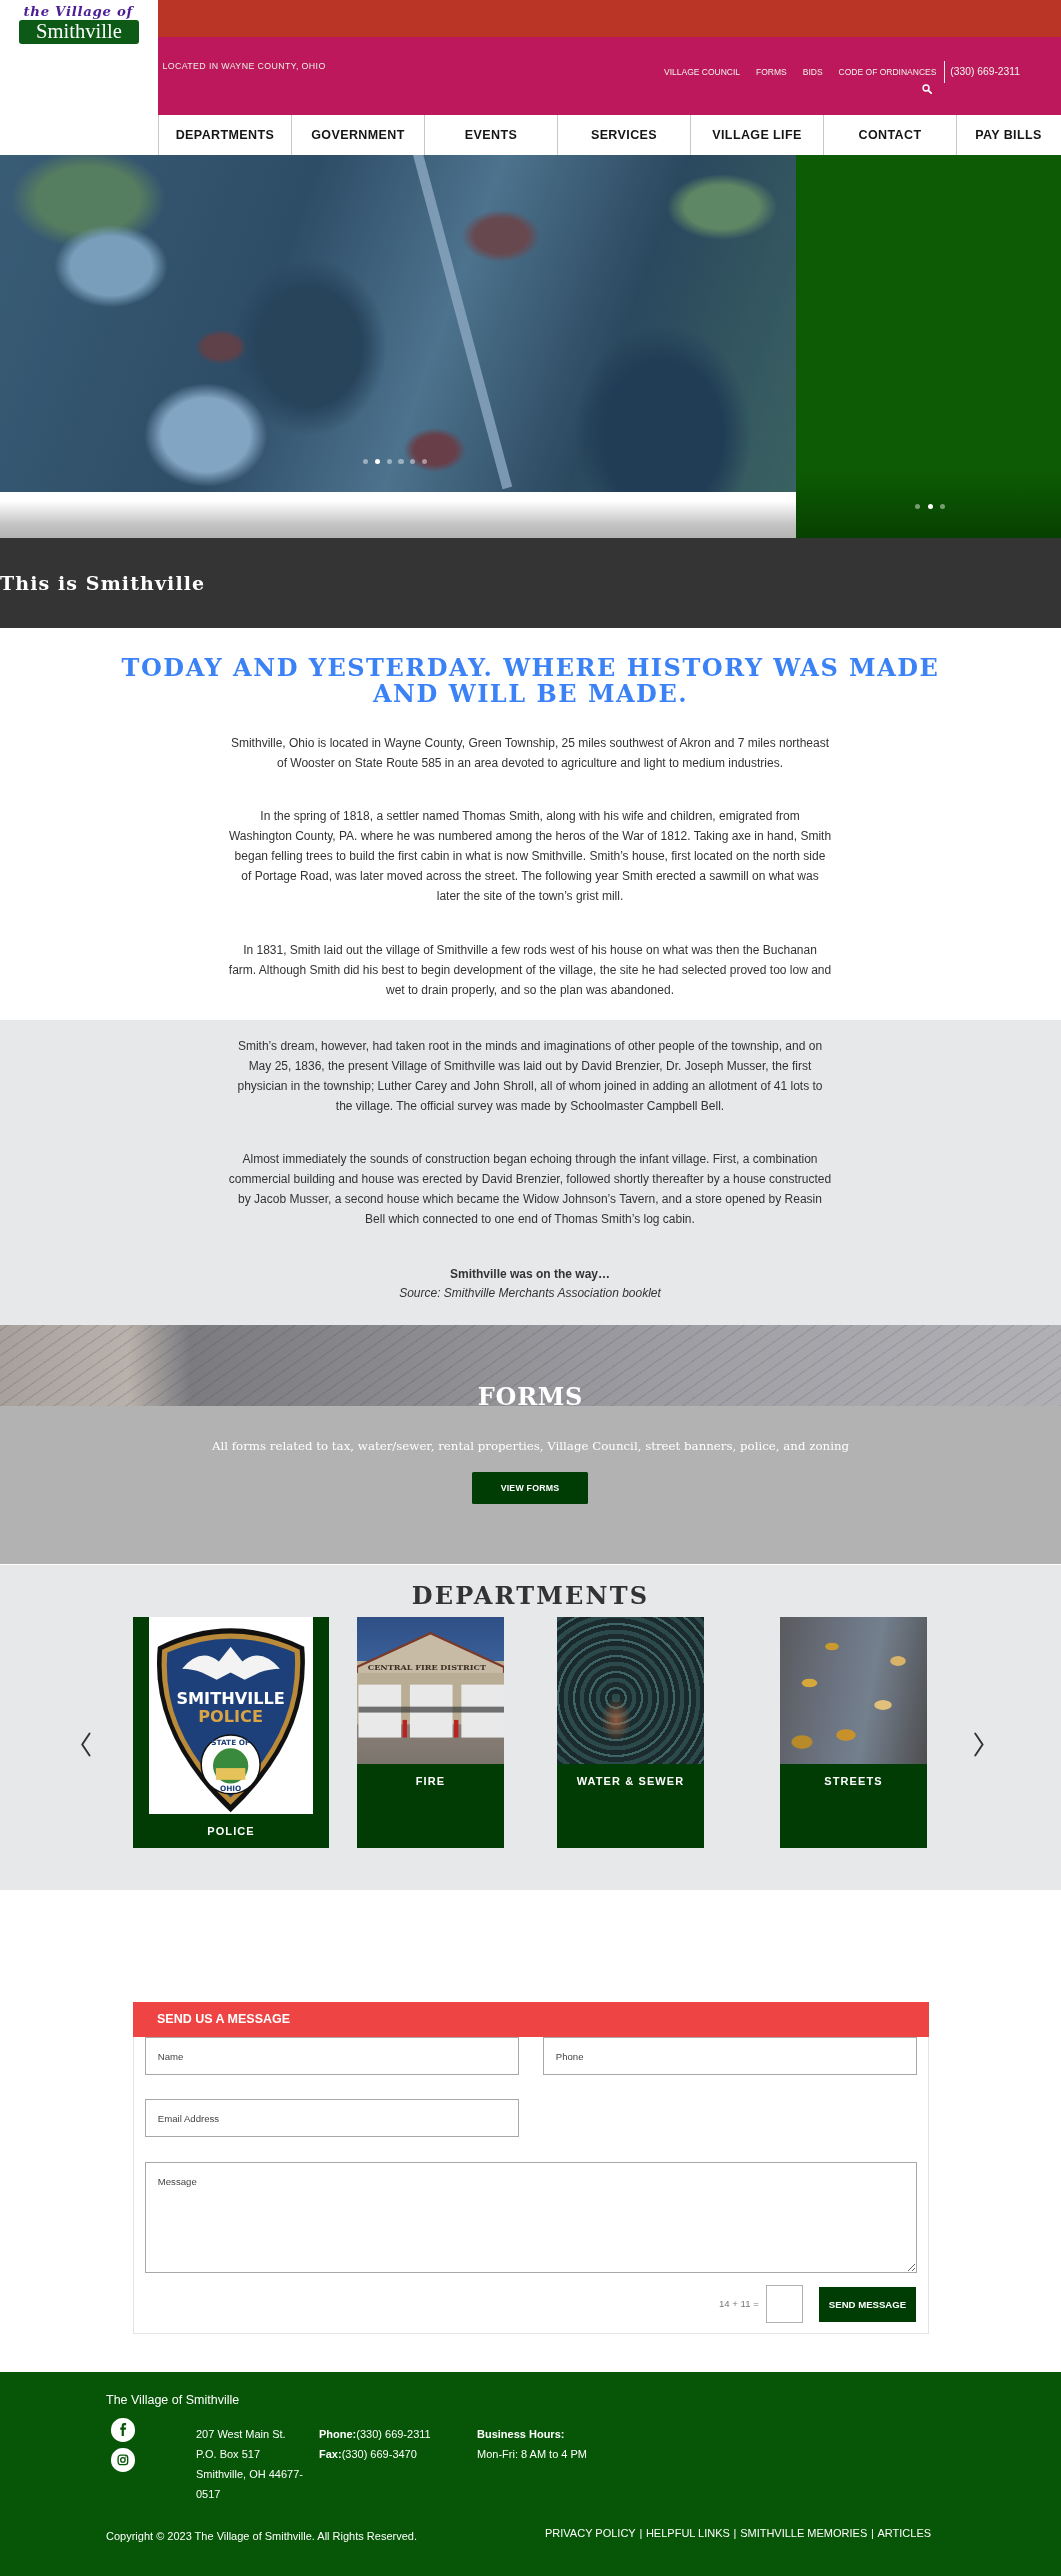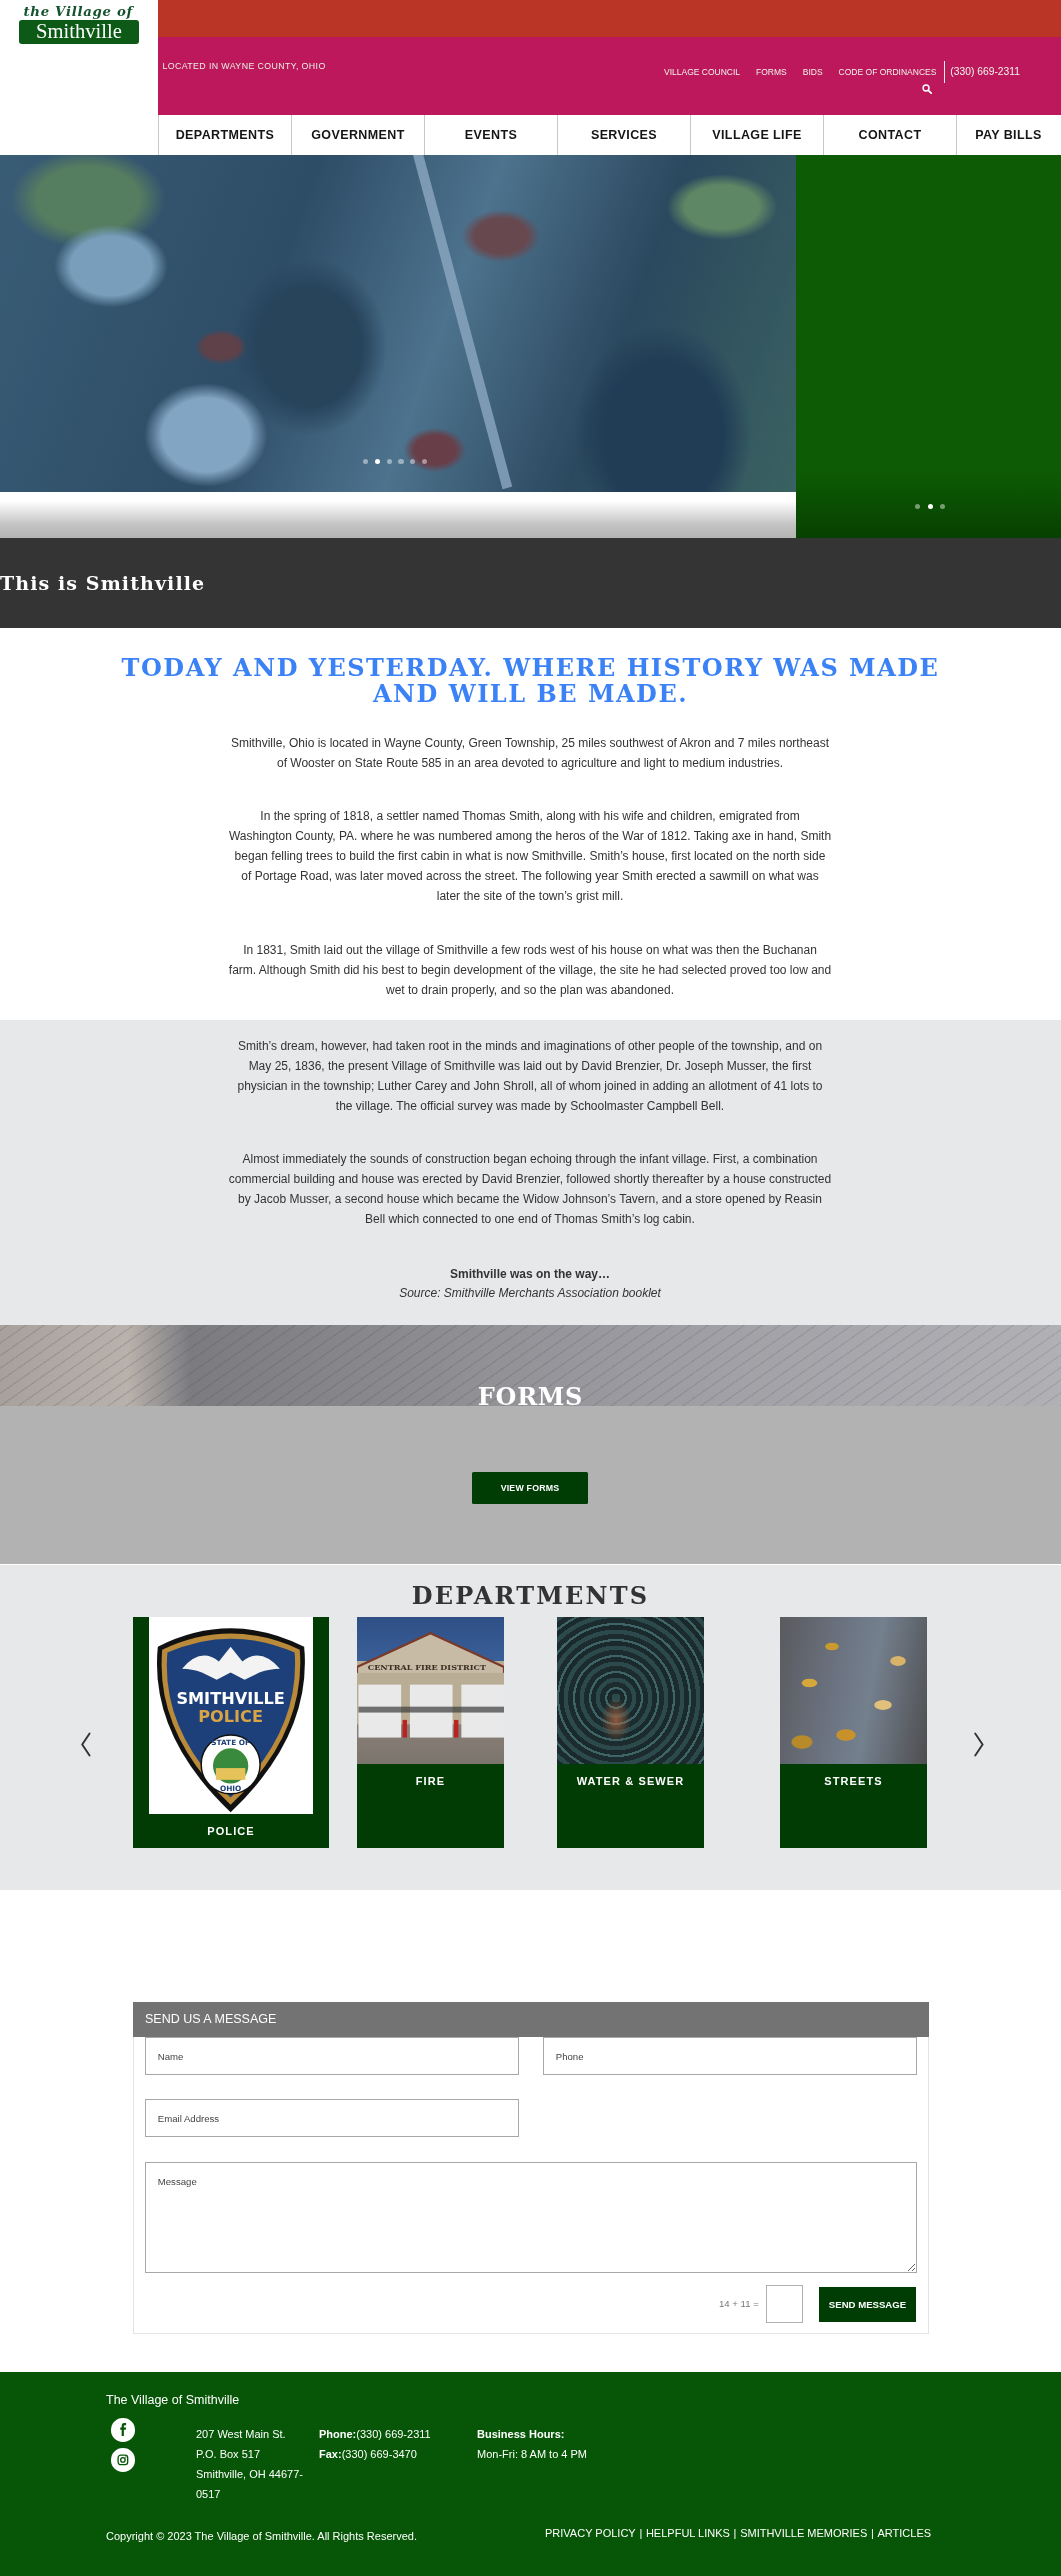--- a/index.html
+++ b/index.html
@@ -3,21 +3,21 @@
 <meta charset="utf-8">
 <style>
   * { box-sizing: border-box; margin: 0; padding: 0; }
   html, body { width: 1061px; background: #ffffff; font-family: "DejaVu Sans", sans-serif; color: #333; }
   body { position: relative; height: 2576px; overflow: hidden; }
 
   
   .header { position: absolute; left: 0; top: 0; width: 1061px; height: 155px; }
   .logo-area { position: absolute; left: 0; top: 0; width: 158px; height: 155px; background: #fff; }
   .logo { position: absolute; left: 14.7px; top: 4.4px; width: 127px; }
-  .logo-script { font-family: "DejaVu Serif", serif; font-style: italic; font-weight: bold; color: #14532d; font-size: 13.3px; text-align: center; letter-spacing: 0.7px; line-height: 16px; }
+  .logo-script { font-family: "DejaVu Serif", serif; font-style: italic; font-weight: bold; color: #4c1d95; font-size: 13.3px; text-align: center; letter-spacing: 0.7px; line-height: 16px; }
   .logo-box { background: #0c5a16; color: #fff; border-radius: 2.9px; font-family: "Liberation Serif", serif; font-size: 20.6px; text-align: center; height: 23.6px; line-height: 23.6px; margin: 0 2.9px 0 4.4px; }
   .red-bar { position: absolute; left: 158px; top: 0; width: 903px; height: 37px; background: #bb3527; }
   .green-bar { position: absolute; left: 158px; top: 37px; width: 903px; height: 78px; background: #be185d; }
   .located { position: absolute; left: 4.4px; top: 24px; color: #e8f0e3; font-family: "Liberation Sans", sans-serif; font-size: 8.8px; letter-spacing: 0.4px; }
   .util-links { position: absolute; right: 41px; top: 23.6px; display: flex; align-items: center; gap: 0; }
   .util-link { color: #eef4ea; font-family: "Liberation Sans", sans-serif; font-size: 8.5px; margin-left: 16px; text-decoration: none; }
   .util-sep { width: 0.7px; height: 22px; background: #e8f0e3; margin: 0 5.9px 0 7.4px; }
   .util-phone { color: #eef4ea; font-family: "Liberation Sans", sans-serif; font-size: 10.3px; }
   .search-icon { position: absolute; left: 764px; top: 46px; width: 10.3px; height: 10.3px; }
   .navbar { position: absolute; left: 158px; top: 115px; width: 903px; height: 40px; background: #fff; display: flex; }
@@ -80,21 +80,21 @@
   .dept-title { position: absolute; left: 0; top: 16px; width: 1061px; text-align: center; font-family: "DejaVu Serif", serif; font-size: 24px; letter-spacing: 2.2px; color: #333; }
   .dept-card { position: absolute; top: 52px; height: 231px; background: #003c03; }
   .dept-img { position: absolute; left: 0; top: 0; width: 100%; height: 147px; overflow: hidden; }
   .dept-label { position: absolute; left: 0; width: 100%; text-align: center; color: #fff; font-family: "Liberation Sans", sans-serif; font-weight: bold; font-size: 11px; letter-spacing: 1.1px; }
   .arrow { position: absolute; top: 165px; width: 17.7px; height: 29.5px; display: flex; align-items: center; justify-content: center; }
 
   
   .contact { position: absolute; left: 0; top: 1890px; width: 1061px; height: 483px; background: #fff; }
   .contact-title { position: absolute; left: 0; top: 56px; width: 1061px; text-align: center; font-family: "DejaVu Serif", serif; font-size: 24px; letter-spacing: 2.2px; color: #333; }
   .form-wrap { position: absolute; left: 133px; top: 112px; width: 796px; height: 332px; border: 0.7px solid #e4e4e4; border-top: none; }
-  .form-head { position: absolute; left: 133px; top: 112px; width: 796px; height: 35px; background: #737373; color: #fff; font-family: "Liberation Sans", sans-serif; font-weight: normal; font-size: 12.5px; padding-left: 12px; line-height: 35px; }
+  .form-head { position: absolute; left: 133px; top: 112px; width: 796px; height: 35px; background: #ef4444; color: #fff; font-family: "Liberation Sans", sans-serif; font-weight: bold; font-size: 12.5px; padding-left: 24px; line-height: 35px; }
   .field { position: absolute; height: 38px; border: 0.7px solid #a8a8a8; background: #fff; font-family: "Liberation Sans", sans-serif; font-size: 9.6px; color: #333; padding: 0 11.8px; }
   .field::placeholder { color: #444; }
   textarea.field { height: 111px; padding: 13.3px 11.8px; resize: both; }
   .captcha-label { position: absolute; left: 719px; top: 408px; font-family: "Liberation Sans", sans-serif; font-size: 9.6px; color: #777; }
   .captcha-input { position: absolute; left: 766px; top: 395px; width: 37px; height: 38px; border: 0.7px solid #b0b0b0; background: #fff; }
   .send-btn { position: absolute; left: 819px; top: 397px; width: 97px; height: 35px; background: #003d04; color: #fff; border: none; font-family: "Liberation Sans", sans-serif; font-weight: bold; font-size: 9.6px; }
 
   
   .footer { position: absolute; left: 0; top: 2372px; width: 1061px; height: 204px; background: #075607; color: #fff; font-family: "Liberation Sans", sans-serif; }
   .footer-title { position: absolute; left: 106px; top: 20.6px; font-size: 12.5px; }
@@ -185,20 +185,21 @@
   <p class="para" style="top:129px">Almost immediately the sounds of construction began echoing through the infant village. First, a combination commercial building and house was erected by David Brenzier, followed shortly thereafter by a house constructed by Jacob Musser, a second house which became the Widow Johnson’s Tavern, and a store opened by Reasin Bell which connected to one end of Thomas Smith’s log cabin.</p>
   <div class="quote-bold" style="top:247px">Smithville was on the way…</div>
   <div class="quote-src" style="top:266px">Source: Smithville Merchants Association booklet</div>
 </section>
 
 <section class="forms">
   <div class="forms-photo"></div>
   <div class="forms-photo-fade"></div>
   <div class="forms-body"></div>
   <h2 class="forms-title">FORMS</h2>
+  <p class="forms-desc">All forms related to tax, water/sewer, rental properties, Village Council, street banners, police, and zoning</p>
   <a class="forms-btn">VIEW FORMS</a>
 </section>
 
 <section class="departments">
   <h2 class="dept-title">DEPARTMENTS</h2>
 
   <span class="arrow" style="left:77px">
     <svg width="11.8" height="25" viewBox="0 0 16 34">
         <polyline points="13,2 3,17 13,32" fill="none" stroke="#333" stroke-width="2.6" stroke-linecap="round"></polyline>
       </svg>

